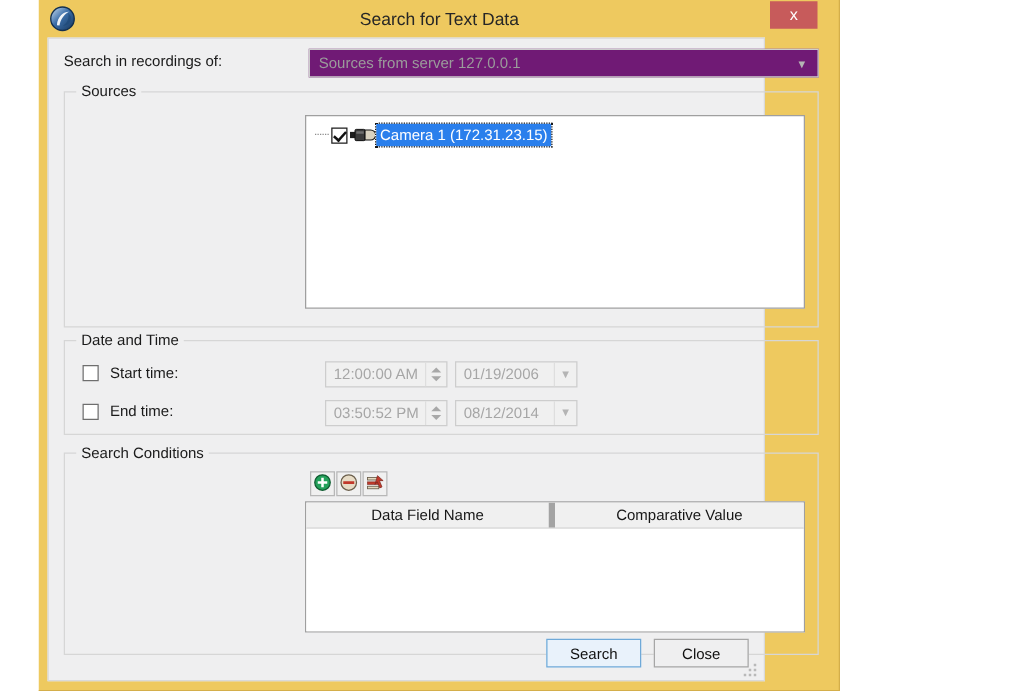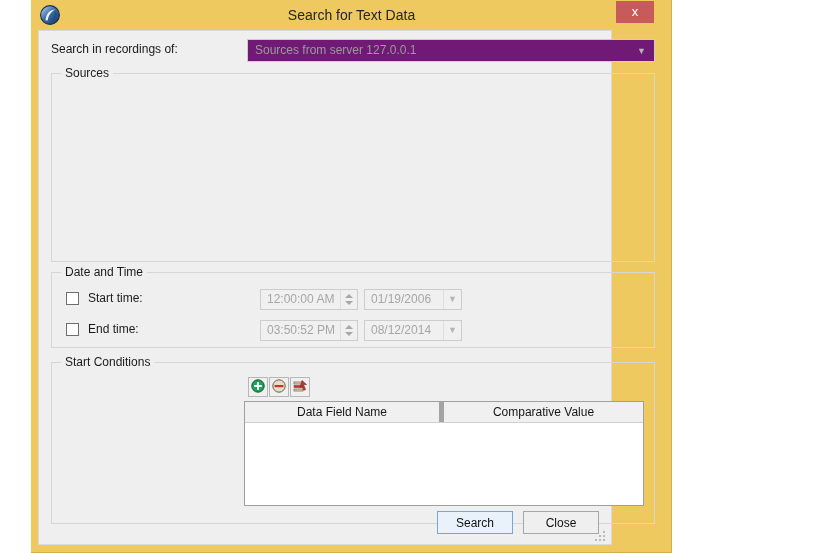--- a/index.html
+++ b/index.html
@@ -425,20 +425,35 @@
     <div id="recordings-row">
       <span id="recordings-label">Search in recordings of:</span>
       <div id="recordings-combo">
         <span id="recordings-combo-value">Sources from server 127.0.0.1</span>
         <span class="combo-chevron">▼</span>
       </div>
     </div>
 
     <div id="sources-group" class="groupbox">
       <span class="groupbox-label">Sources</span>
+      <div id="sources-tree">
+        <div id="tree-item-camera-1">
+          <span class="tree-connector"></span>
+          <span class="tree-checkbox checked"></span>
+          <span id="camera-icon">
+            <svg width="20" height="14" viewBox="0 0 20 14">
+              <rect x="0" y="4.5" width="4" height="5" fill="#1c1c1c"></rect>
+              <rect x="4" y="2.5" width="8" height="9" rx="1" fill="#3a3a3a" stroke="#111" stroke-width="0.8"></rect>
+              <path d="M12 3 h4.5 a2.6 2.6 0 0 1 0 8 H12 Z" fill="#d9d2c0" stroke="#111" stroke-width="0.9"></path>
+              <rect x="5" y="4" width="6" height="2" fill="#6e6e6e"></rect>
+            </svg>
+          </span>
+          <span id="tree-item-label">Camera 1 (172.31.23.15)</span>
+        </div>
+      </div>
     </div>
 
     <div id="datetime-group" class="groupbox">
       <span class="groupbox-label">Date and Time</span>
 
       <div class="dt-row" id="dt-row-start">
         <span class="dt-checkbox"></span>
         <span class="dt-label">Start time:</span>
         <div class="time-field">
           <span class="time-value">12:00:00 AM</span>
@@ -464,21 +479,21 @@
           </span>
         </div>
         <div class="date-field">
           <span class="date-value">08/12/2014</span>
           <span class="date-drop">▼</span>
         </div>
       </div>
     </div>
 
     <div id="conditions-group" class="groupbox">
-      <span class="groupbox-label">Start Conditions</span>
+      <span class="groupbox-label">Search Conditions</span>
 
       <div id="conditions-toolbar">
         <button class="tool-button">
           <svg width="16" height="16" viewBox="0 0 16 16">
             <circle cx="8" cy="8" r="6.2" fill="#23a05a" stroke="#0f5c31" stroke-width="1"></circle>
             <rect x="7" y="4.2" width="2" height="7.6" fill="#ffffff"></rect>
             <rect x="4.2" y="7" width="7.6" height="2" fill="#ffffff"></rect>
           </svg>
         </button>
         <button class="tool-button">

